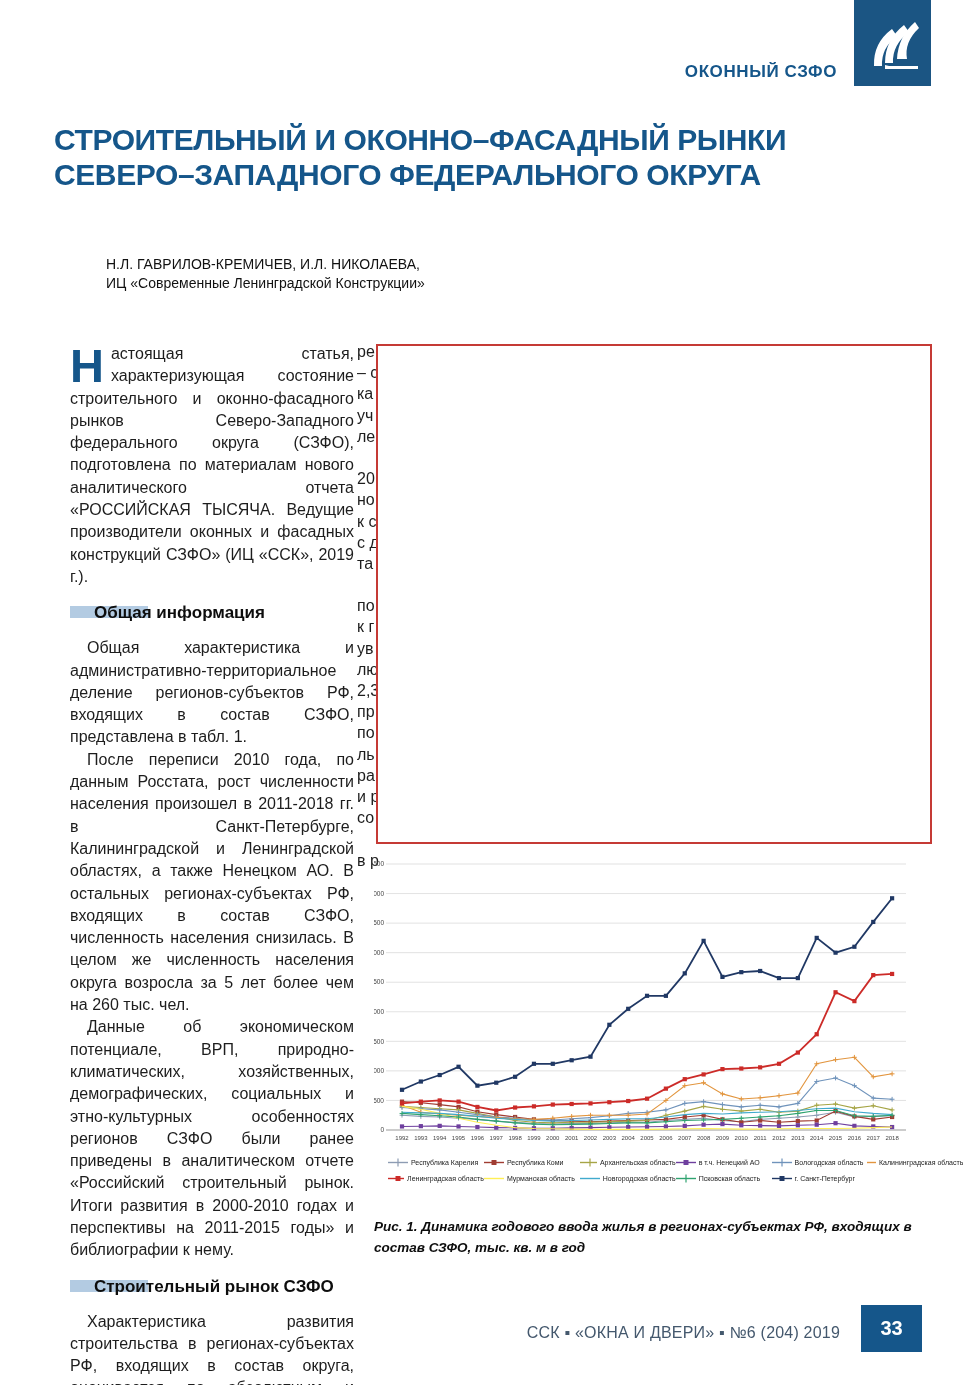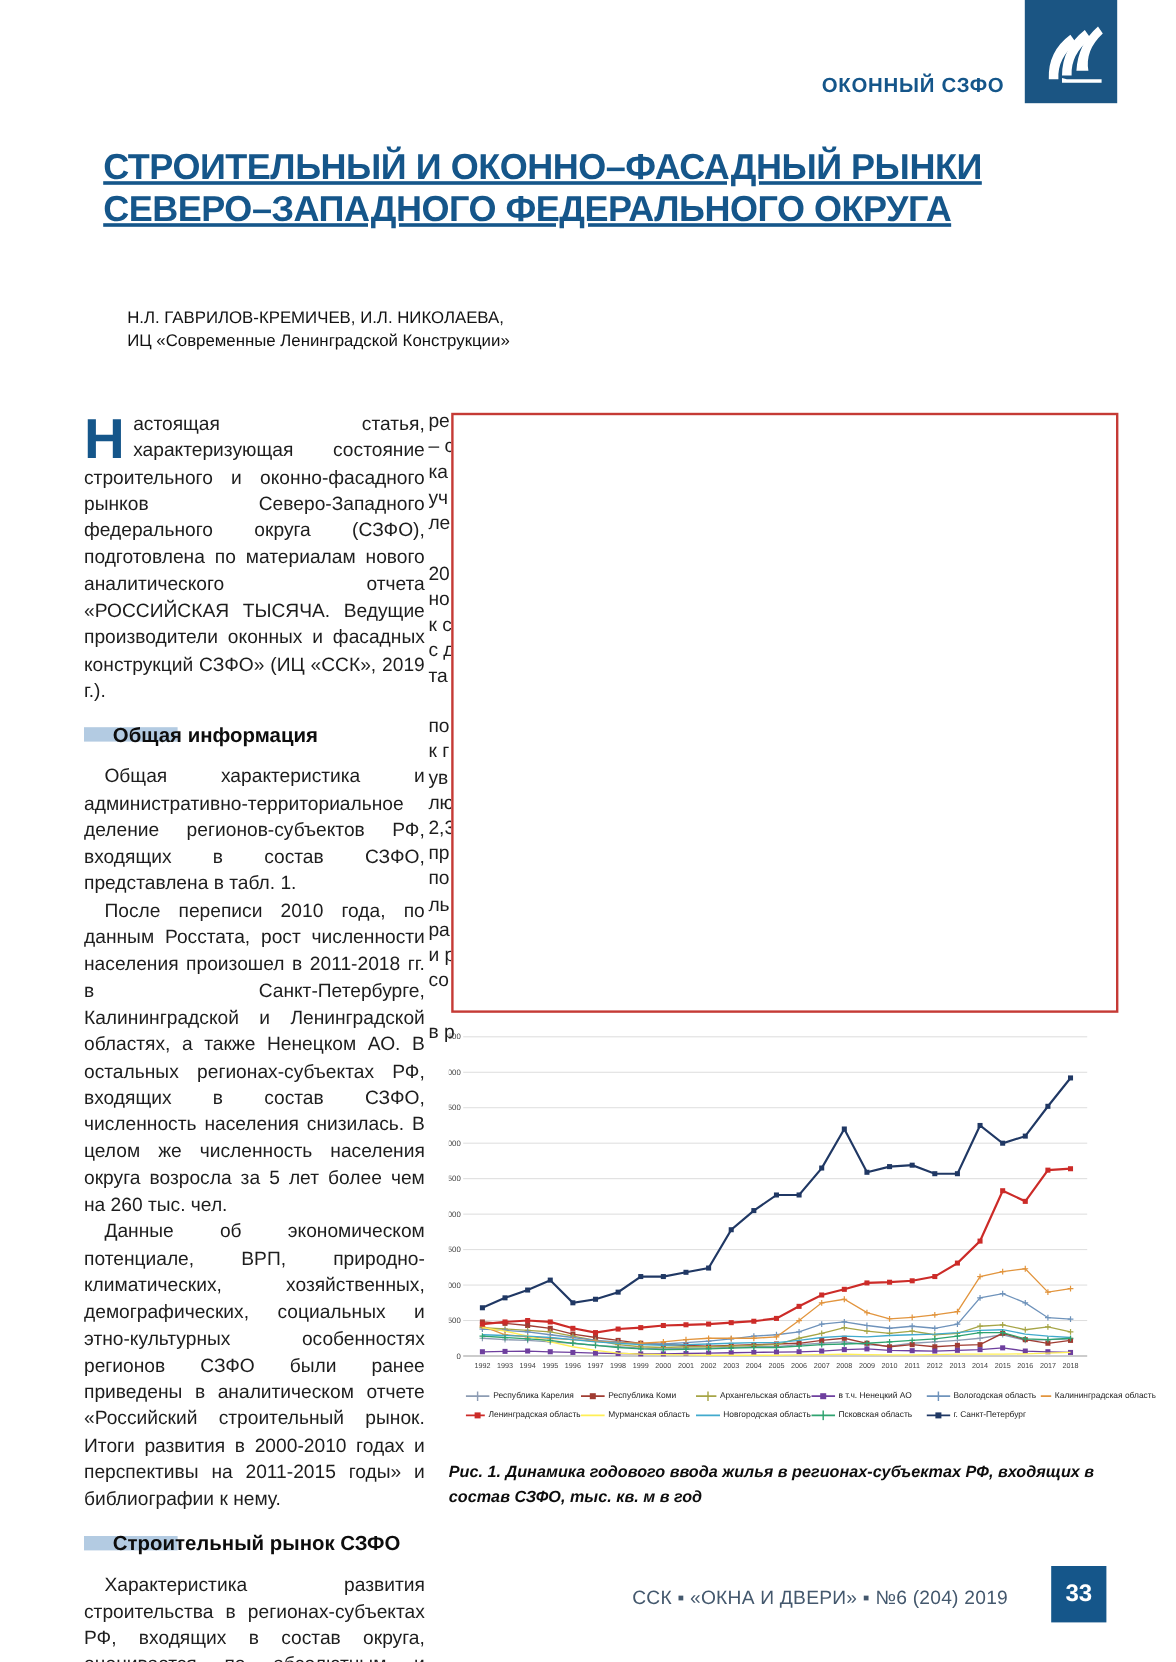--- a/index.html
+++ b/index.html
@@ -5,22 +5,22 @@
   html,body{margin:0;padding:0;}
   body{
     width:980px;height:1385px;position:relative;overflow:hidden;
     background:#ffffff;font-family:"Liberation Sans",sans-serif;color:#1c1c1c;
   }
   
   .kicker{position:absolute;top:62px;right:143px;font-size:17px;font-weight:bold;
     color:#15568a;letter-spacing:.6px;}
   .logo{position:absolute;top:0;right:49px;width:77px;height:86px;background:#1b5583;}
   
-  .title{position:absolute;left:86px;top:122px;width:850px;color:#15568a;
-    font-size:30px;font-weight:800;line-height:35px;letter-spacing:-.4px;text-decoration:underline;}
+  .title{position:absolute;left:54px;top:122px;width:850px;color:#15568a;
+    font-size:30px;font-weight:800;line-height:35px;letter-spacing:-.4px;}
   .authors{position:absolute;left:70px;top:255px;font-size:14px;font-weight:normal;
     color:#111;line-height:19px;margin-left:36px;}
   
   .left-col{position:absolute;left:70px;top:343px;width:284px;}
   .body-p{font-size:16px;line-height:22.3px;text-align:justify;margin:0;color:#1d1d1d;}
   .body-p.ind{text-indent:17px;}
   .dropcap{float:left;font-size:47px;line-height:37px;font-weight:bold;color:#15568a;
     margin:4px 7px 0 0;}
   .sec-header{position:relative;font-size:17px;font-weight:bold;color:#0d0d0d;
     margin:15px 0 14px;padding-left:24px;}
@@ -36,21 +36,21 @@
   
   .chart-wrap{position:absolute;left:374px;top:856px;width:602px;z-index:2;}
   .legend{display:flex;flex-wrap:wrap;width:592px;margin:2px 0 0 14px;row-gap:7px;}
   .legend-item{width:16.2%;display:flex;align-items:center;gap:3px;font-size:7px;
     color:#222;white-space:nowrap;overflow:hidden;}
   .caption{position:absolute;left:374px;top:1216px;width:556px;font-size:13.5px;
     font-weight:bold;color:#0d0d0d;line-height:21px;font-style:italic;}
   
   .footer-text{position:absolute;top:1324px;right:140px;font-size:16px;color:#44586d;
     letter-spacing:.2px;}
-  .page-num{position:absolute;right:58px;top:1305px;width:46px;height:47px;background:#15568a;
+  .page-num{position:absolute;right:58px;top:1305px;width:61px;height:47px;background:#15568a;
     color:#fff;font-size:20px;font-weight:bold;display:flex;align-items:center;justify-content:center;}
 </style>
 </head>
 <body>
 
 <div class="kicker">ОКОННЫЙ СЗФО</div>
 <div class="logo">
   <svg width="77" height="86" viewBox="0 0 77 86">
     <path d="M20,66 Q19,43 38,29 L43,36 Q27,48 28,66 Z" fill="#ffffff"></path>
     <path d="M31,63 Q31,40 50,25 L55,32 Q38,45 39,63 Z" fill="#ffffff"></path>

